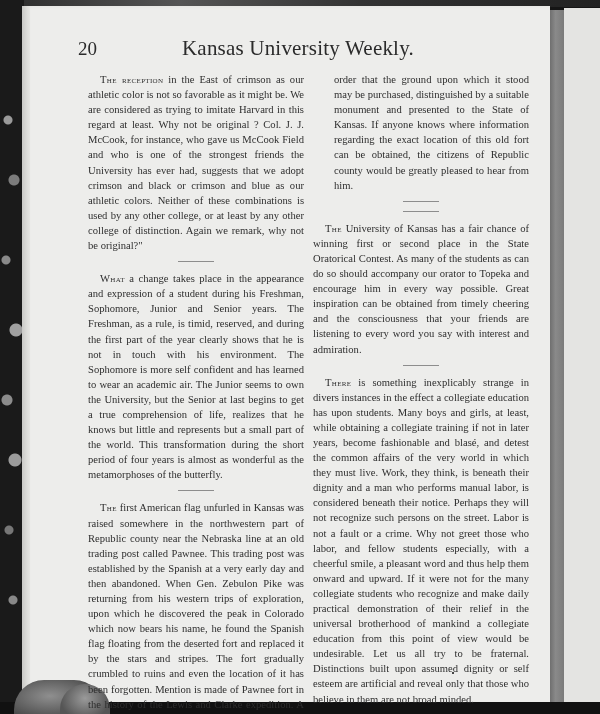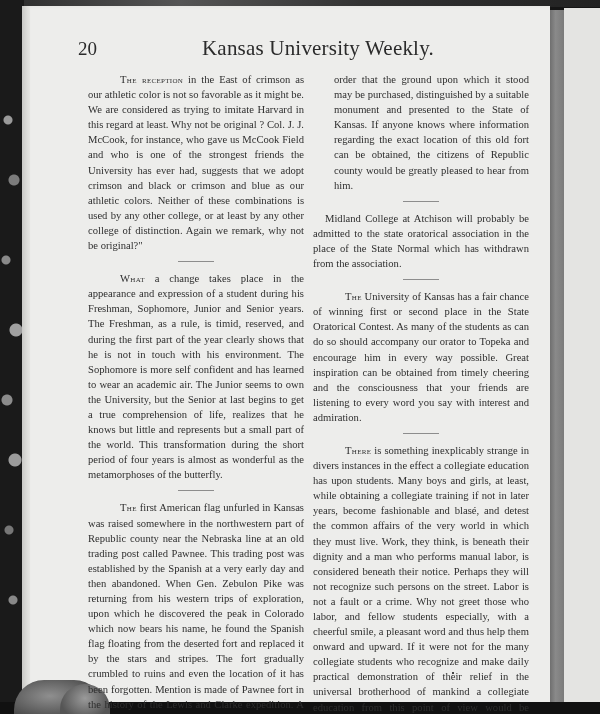--- a/index.html
+++ b/index.html
@@ -59,33 +59,33 @@
 
   .header {
     position: absolute; left: 78px; top: 36px; width: 460px; height: 30px;
   }
   .page-number {
     position: absolute; left: 0; top: 2px;
     font-size: 19px; color: #2b2b2b;
   }
   .journal-title {
     position: absolute; left: 104px; top: 0;
-    font-size: 21px; color: #2b2b2b; letter-spacing: 0.2px; margin-left: 20px;
+    font-size: 21px; color: #2b2b2b; letter-spacing: 0.2px;
   }
 
   .col {
     position: absolute; top: 72px; width: 216px;
     font-size: 10.6px; line-height: 15.1px; color: #2e2e2e;
     text-align: justify; hyphens: none;
   }
   .col-left { left: 88px; }
   .col-right { left: 313px; }
   .para { margin: 0; text-indent: 12px; }
   .para.cont { text-indent: 0; margin-left: 21px; }
-  .lead { font-variant: small-caps; letter-spacing: 0.3px; margin-left: 20px; }
+  .lead { font-variant: small-caps; letter-spacing: 0.3px; }
   .rule {
     width: 36px; height: 1px; background: #8d8d8d; margin: 8px auto 9px auto;
   }
   .dot {
     position: absolute; left: 452px; top: 672px; width: 2px; height: 2px; background: #444;
   }
 </style>
 </head>
 <body>
 
@@ -109,18 +109,17 @@
   <p class="para"><span class="lead">The reception</span><span> in the East of crimson as our athletic color is not so favorable as it might be. We are considered as trying to imitate Harvard in this regard at least. Why not be original ? Col. J. J. McCook, for instance, who gave us McCook Field and who is one of the strongest friends the University has ever had, suggests that we adopt crimson and black or crimson and blue as our athletic colors. Neither of these combinations is used by any other college, or at least by any other college of distinction. Again we remark, why not be original?"</span></p>
   <div class="rule"></div>
   <p class="para"><span class="lead">What</span><span> a change takes place in the appearance and expression of a student during his Freshman, Sophomore, Junior and Senior years. The Freshman, as a rule, is timid, reserved, and during the first part of the year clearly shows that he is not in touch with his environment. The Sophomore is more self confident and has learned to wear an academic air. The Junior seems to own the University, but the Senior at last begins to get a true comprehension of life, realizes that he knows but little and represents but a small part of the world. This transformation during the short period of four years is almost as wonderful as the metamorphoses of the butterfly.</span></p>
   <div class="rule"></div>
   <p class="para"><span class="lead">The</span><span> first American flag unfurled in Kansas was raised somewhere in the northwestern part of Republic county near the Nebraska line at an old trading post called Pawnee. This trading post was established by the Spanish at a very early day and then abandoned. When Gen. Zebulon Pike was returning from his western trips of exploration, upon which he discovered the peak in Colorado which now bears his name, he found the Spanish flag floating from the deserted fort and replaced it by the stars and stripes. The fort gradually crumbled to ruins and even the location of it has been forgotten. Mention is made of Pawnee fort in the history of the Lewis and Clarke expedition. A very laudable effort is being made to discover the exact site of this fort in</span></p>
 </div>
 
 <div class="col col-right">
   <p class="para cont"><span>order that the ground upon which it stood may be purchased, distinguished by a suitable monument and presented to the State of Kansas. If anyone knows where information regarding the exact location of this old fort can be obtained, the citizens of Republic county would be greatly pleased to hear from him.</span></p>
   <div class="rule"></div>
-  <p class="para"><span>Midland College at Atchison will probably be admitted to the state oratorical association in the place of the State Normal which has withdrawn from the association.</span></p>
   <div class="rule"></div>
   <p class="para"><span class="lead">The</span><span> University of Kansas has a fair chance of winning first or second place in the State Oratorical Contest. As many of the students as can do so should accompany our orator to Topeka and encourage him in every way possible. Great inspiration can be obtained from timely cheering and the consciousness that your friends are listening to every word you say with interest and admiration.</span></p>
   <div class="rule"></div>
   <p class="para"><span class="lead">There</span><span> is something inexplicably strange in divers instances in the effect a collegiate education has upon students. Many boys and girls, at least, while obtaining a collegiate training if not in later years, become fashionable and blasé, and detest the common affairs of the very world in which they must live. Work, they think, is beneath their dignity and a man who performs manual labor, is considered beneath their notice. Perhaps they will not recognize such persons on the street. Labor is not a fault or a crime. Why not greet those who labor, and fellow students especially, with a cheerful smile, a pleasant word and thus help them onward and upward. If it were not for the many collegiate students who recognize and make daily practical demonstration of their relief in the universal brotherhood of mankind a collegiate education from this point of view would be undesirable. Let us all try to be fraternal. Distinctions built upon assumed dignity or self esteem are artificial and reveal only that those who believe in them are not broad minded.</span></p>
 </div>
 
 </body></html>

